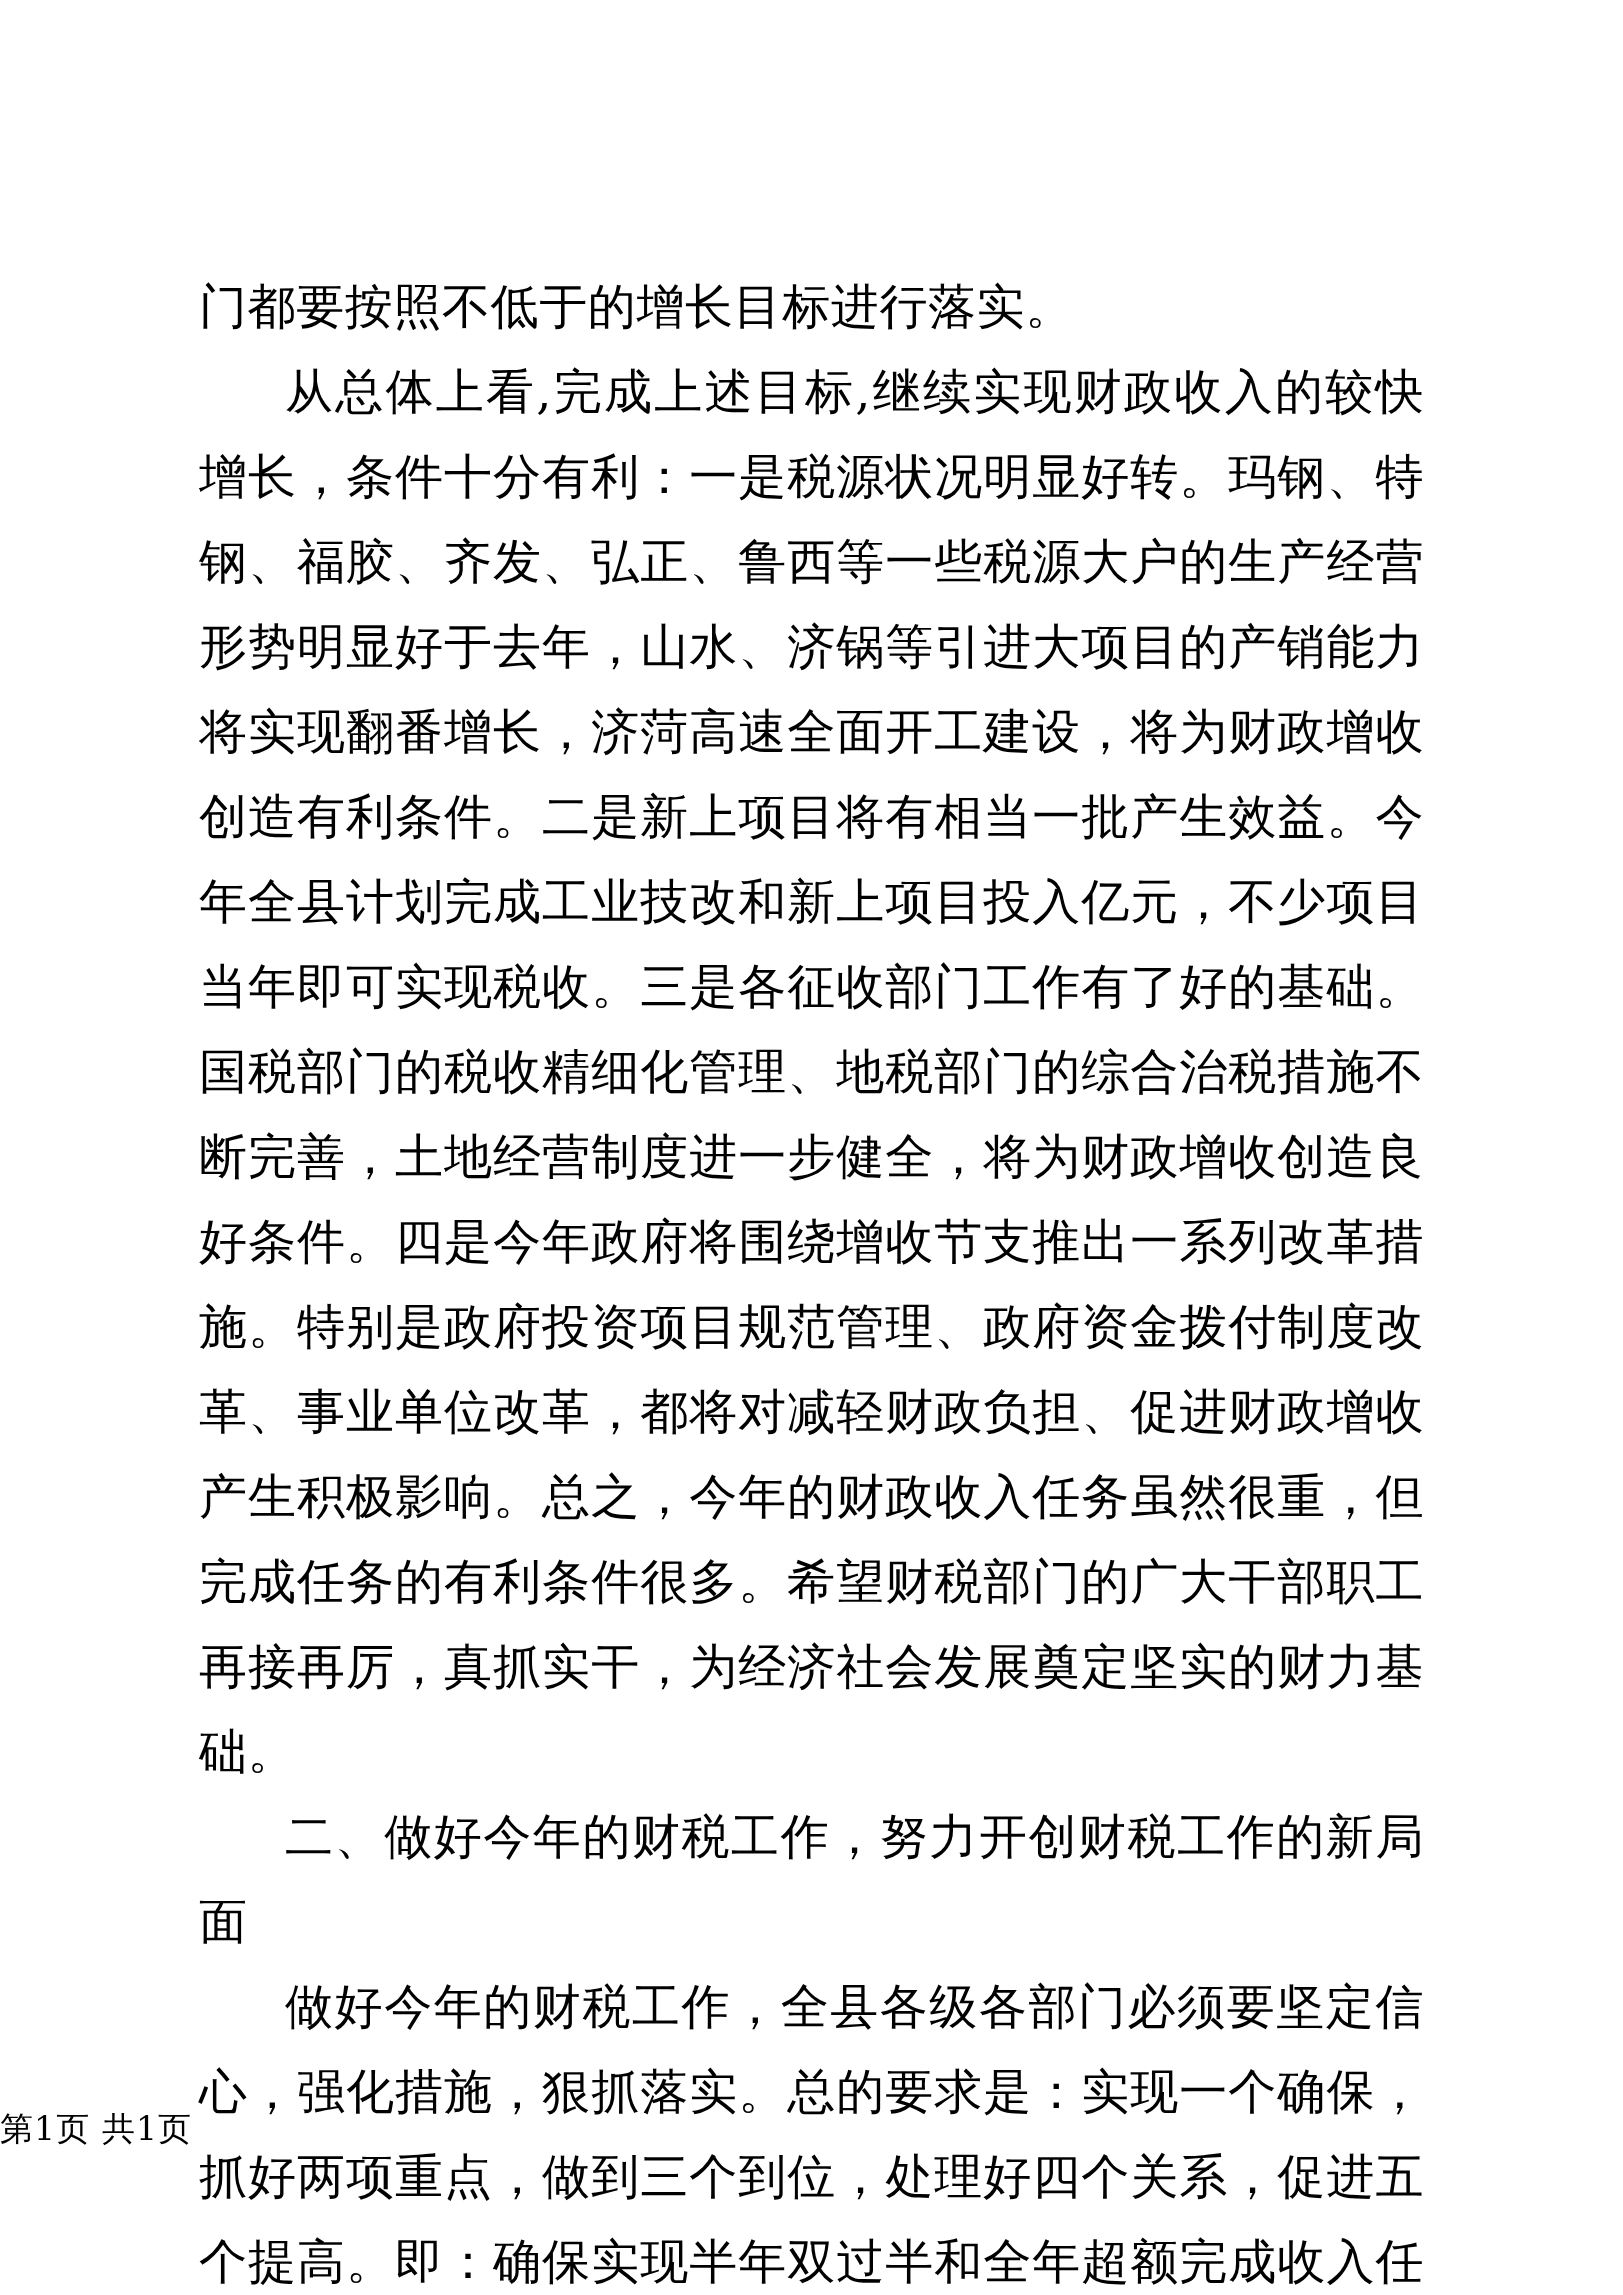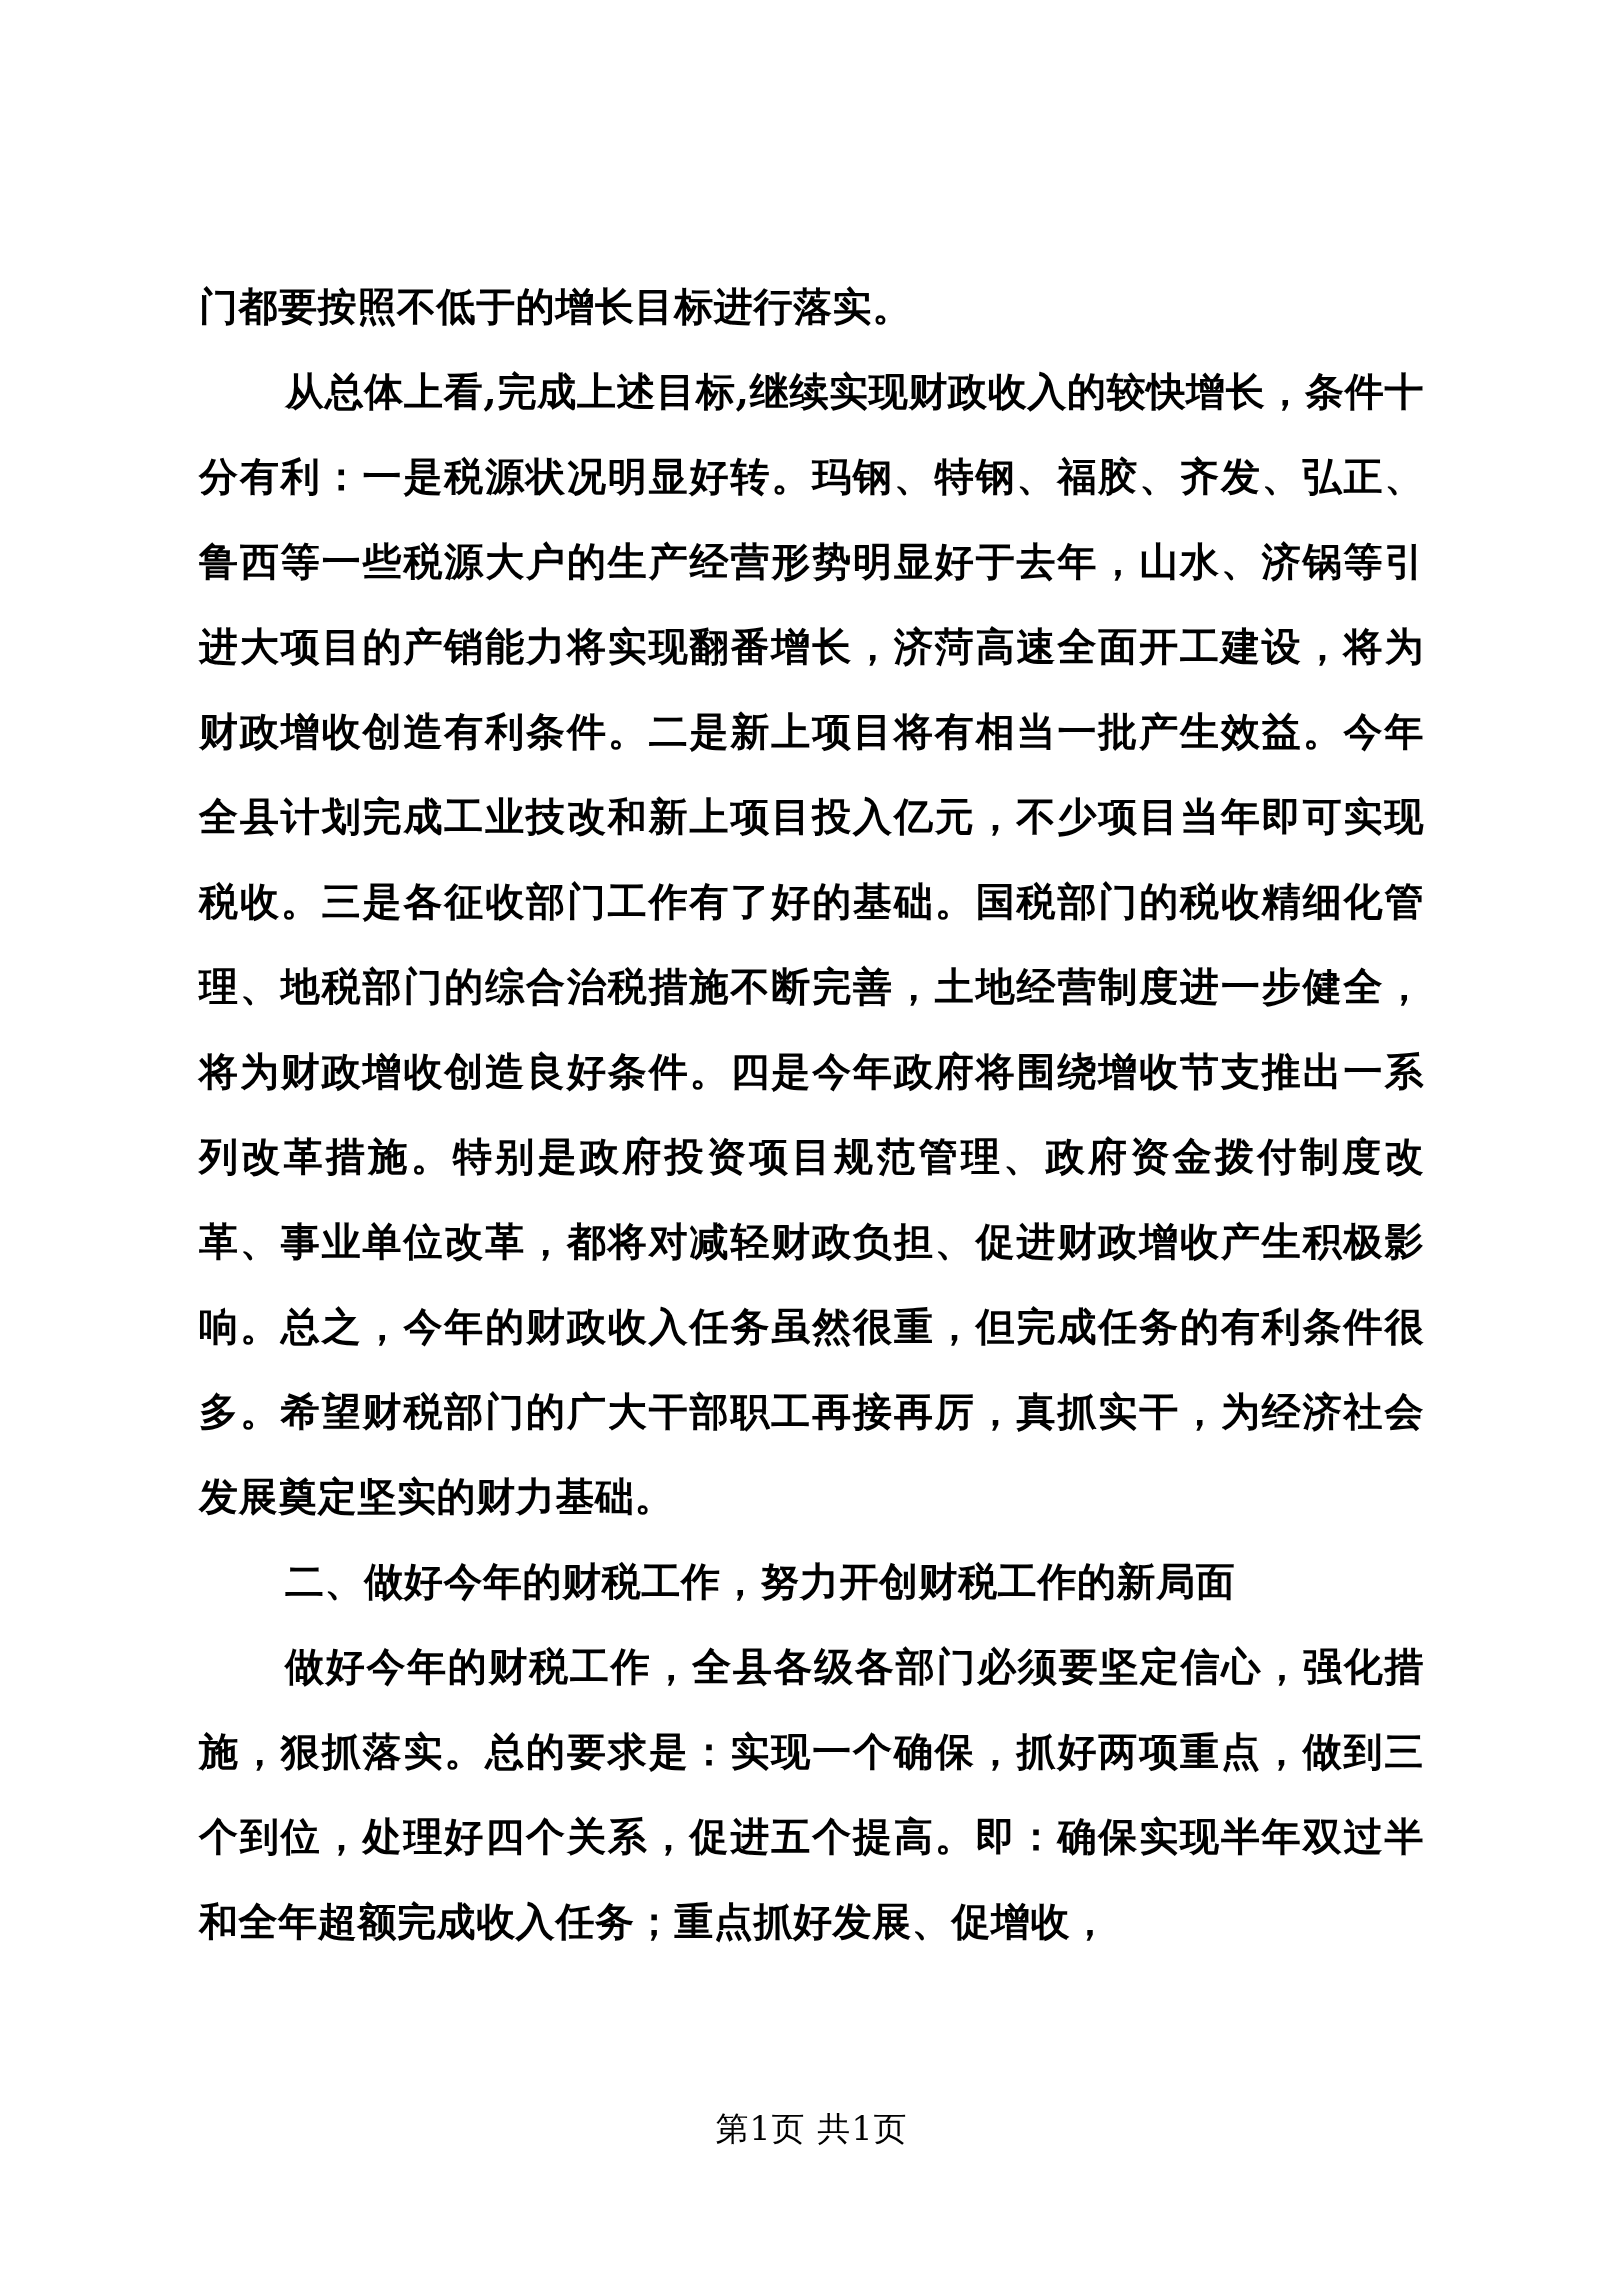--- a/index.html
+++ b/index.html
@@ -19,38 +19,37 @@
     box-sizing: border-box;
     overflow: hidden;
   }
   .doc-body {
     position: absolute;
     left: 199px;
     top: 264px;
     width: 1225px;
   }
   .para {
-    font-size: 39px;
+    font-size: 48px;
     line-height: 85px;
     letter-spacing: 0.6px;
     text-align: justify;
     text-justify: inter-ideograph;
     margin: 0 0 0 0;
     word-break: break-all;
-    font-weight: 700;
+    font-weight: 400;
   }
   .indent {
     text-indent: 86px;
   }
   .footer {
     position: absolute;
     left: 0;
     top: 2109px;
     width: 1623px;
-    text-align: center;
     font-size: 33px;
     line-height: 39px;
     letter-spacing: 1.1px;
     color: #000000;
   }
 </style>
 </head>
 <body>
 
 <div class="page">

